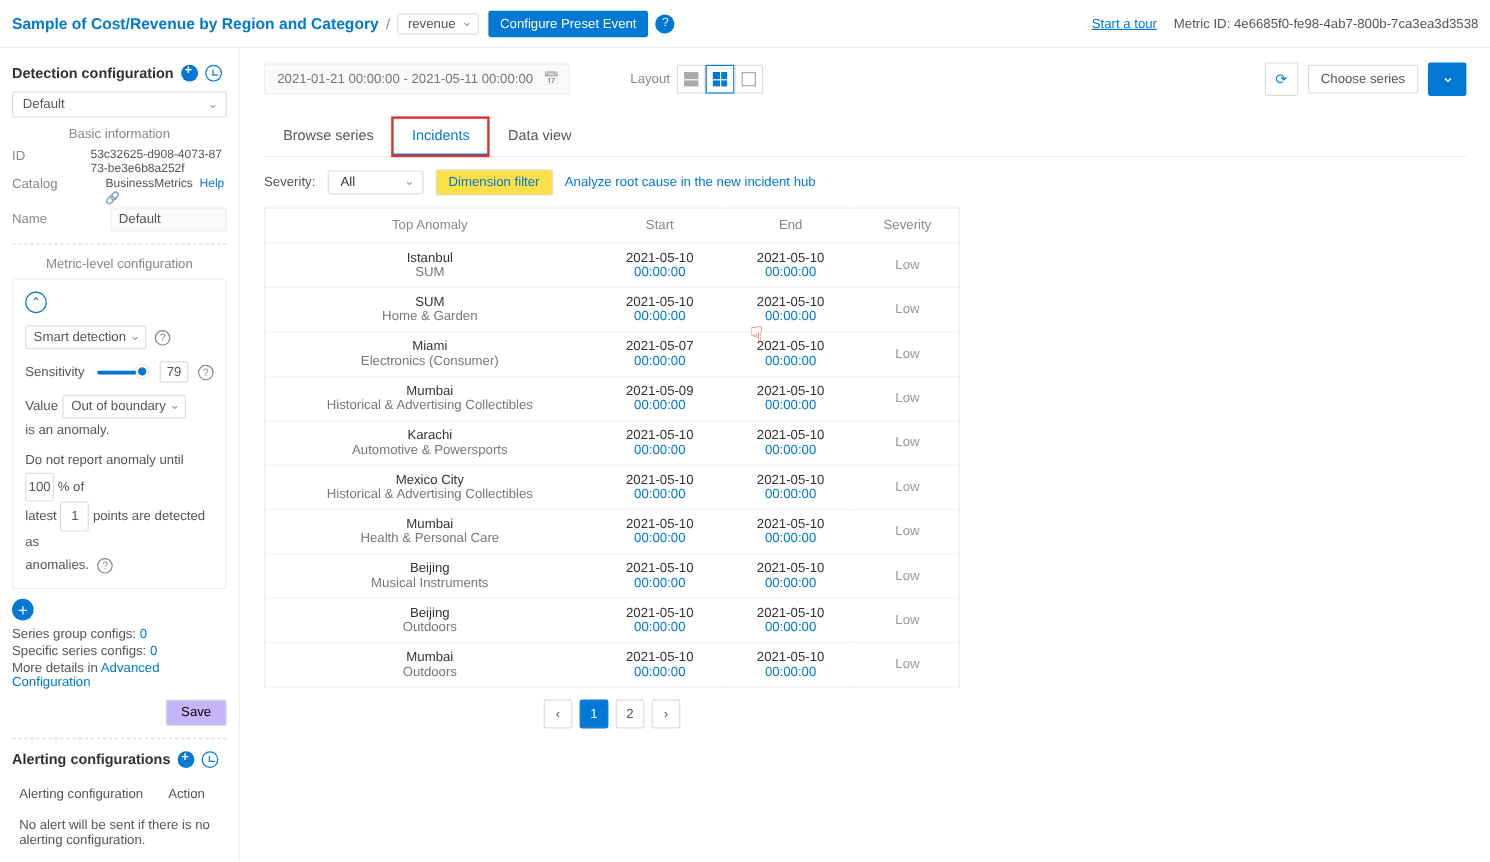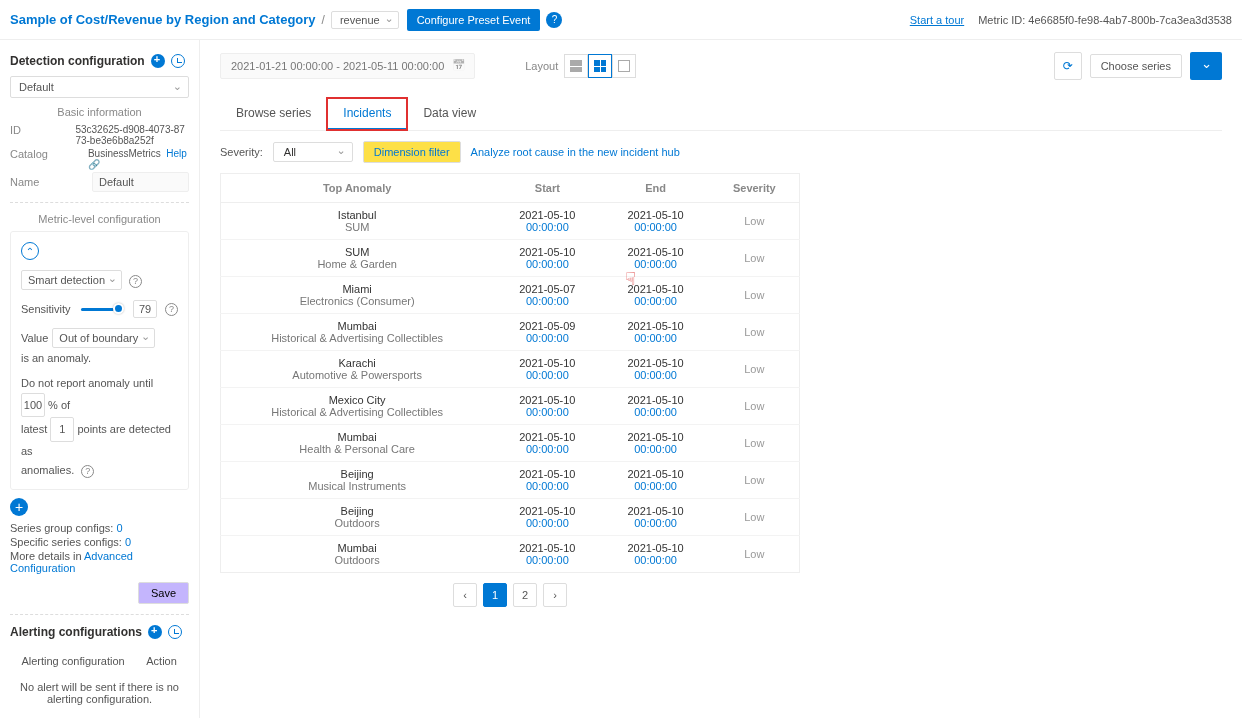--- a/index.html
+++ b/index.html
@@ -43,21 +43,21 @@
 .slider-track { position:absolute; top:6px; left:0; right:0; height:3px; background:#ddd; border-radius:2px;}
 .slider-fill { position:absolute; top:6px; left:0; height:3px; background:#0078d4; border-radius:2px; width:79%;}
 .slider-thumb { position:absolute; top:1px; width:11px; height:11px; border-radius:50%; background:#0078d4; border:2px solid #fff; box-shadow:0 0 2px rgba(0,0,0,.3); left:76%; cursor:pointer;}
 .numbox { border:1px solid #ddd; border-radius:2px; width:24px; text-align:center; padding:2px 0; font-size:11px;}
 .textwrap { font-size:11px; line-height:1.7; }
 .add-large { width:18px; height:18px; border-radius:50%; background:#0078d4; color:#fff; display:flex; align-items:center; justify-content:center; font-size:14px; cursor:pointer; margin:6px 0; }
 .configline { font-size:11px; color:#555; margin:2px 0;}
 .configline .n { color:#0078d4; }
 .savebtn { border:1px solid #ddd; background:#c4b5fd; padding:4px 12px; border-radius:2px; float:right; margin-top:6px; cursor:pointer; font-size:11px;}
 .alert-table { width:100%; margin-top:6px; font-size:11px;}
-.alert-table td { padding:6px 4px; text-align:center; }
+.alert-table td { padding:6px 4px; }
 .noalert { color:#555; font-size:11px; }
 .linkbtm { font-size:11px; float:right; margin-top:6px;}
 
 .content { flex:1; padding:12px 20px; overflow-y:auto;}
 .toolbar { display:flex; align-items:center; margin-bottom:10px; }
 .daterange { border:1px solid #eee; border-radius:2px; padding:6px 30px 6px 10px; font-size:11px; color:#777; position:relative; background:#fafafa; cursor:pointer;}
 .daterange::after{content:"📅"; position:absolute; right:8px; top:5px; font-size:11px; filter:grayscale(1) opacity(.5);}
 .layout-group { display:flex; align-items:center; margin-left:50px; }
 .layout-lbl { font-size:11px; color:#888; margin-right:6px;}
 .lay-btn { width:24px; height:24px; border:1px solid #ddd; display:flex; align-items:center; justify-content:center; cursor:pointer;}
@@ -78,21 +78,21 @@
 .tab.highlight-box { outline:2px solid #e03030; outline-offset:-1px; }
 
 .filters { display:flex; align-items:center; gap:10px; margin:10px 0;}
 .sevlbl { font-size:11px; color:#555; }
 .sevdrop { border:1px solid #ddd; border-radius:2px; padding:3px 30px 3px 10px; position:relative; font-size:11px; cursor:pointer; min-width:80px;}
 .sevdrop::after{content:"⌄"; position:absolute; right:6px; top:1px; color:#999;}
 .dimbtn { border:1px solid #ddd; border-radius:2px; padding:4px 10px; color:#0078d4; font-size:11px; cursor:pointer; background:#fde047;}
 .rclink { color:#0078d4; font-size:11px;}
 
 .inc-table { border:1px solid #eee; border-radius:3px; width:580px; margin:8px 0; border-collapse:collapse;}
-.inc-table th { font-weight:700; color:#888; font-size:11px; padding:8px 10px; border-bottom:1px solid #eee; text-align:center;}
+.inc-table th { font-weight:400; color:#888; font-size:11px; padding:8px 10px; border-bottom:1px solid #eee; text-align:center;}
 .inc-table td { font-size:11px; padding:6px 10px; border-bottom:1px solid #f3f3f3; text-align:center;}
 .inc-table tr:last-child td { border-bottom:none;}
 .two-line .ln1 { color:#333; }
 .two-line .ln2 { color:#777; }
 .dt .d { color:#333; }
 .dt .t { color:#0078d4; }
 .sev-cell { color:#999; }
 
 .cursor { position:absolute; left:425px; top:228px; font-size:18px; color:#d44; pointer-events:none;}
 .content-wrap { position:relative;}

